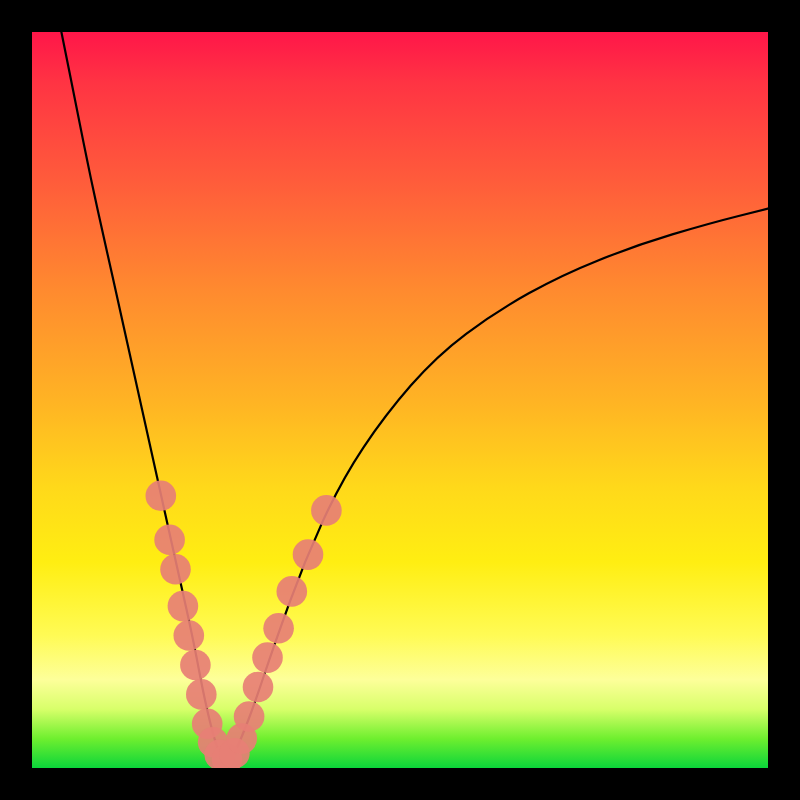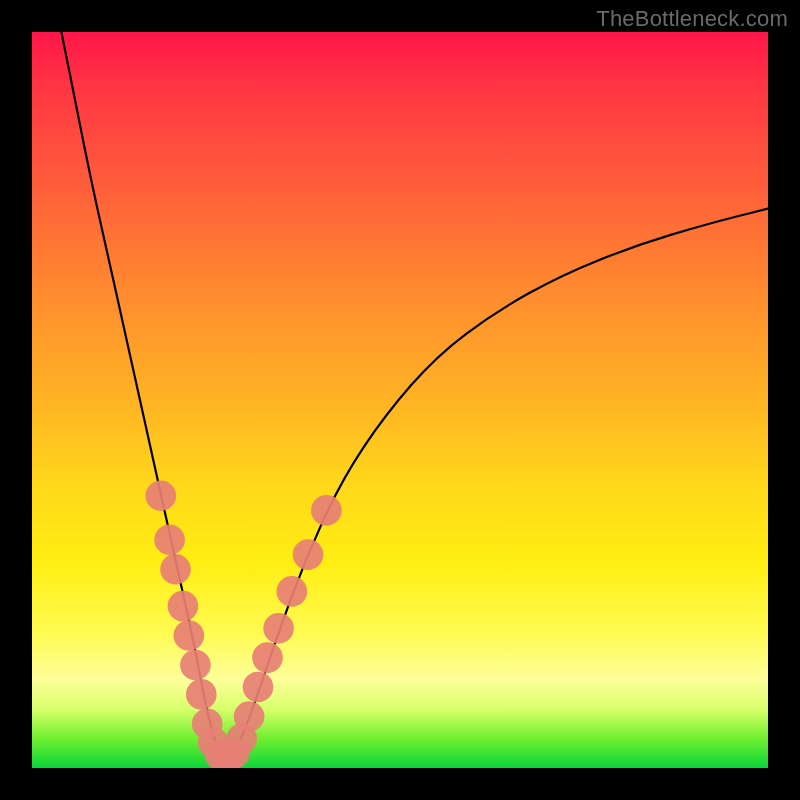--- a/index.html
+++ b/index.html
@@ -59,21 +59,20 @@
   }
   .marker {
     fill: #e77f75;
     fill-opacity: 0.92;
   }
 </style>
 </head>
 <body>
 
 <div class="frame">
-  <div class="watermark">TheBottleneck.com</div>
   <div class="plot">
     <svg class="curve" viewBox="0 0 736 736" preserveAspectRatio="none">
       <path id="curve-path" fill="none" stroke="#000" stroke-width="2.2" stroke-linecap="round" d="M 29.4 0.0 Q 29.4 0.0 36.8 36.8 Q 44.2 73.6 51.5 110.4 Q 58.9 147.2 66.2 180.3 Q 73.6 213.4 81.0 246.6 Q 88.3 279.7 95.7 312.8 Q 103.0 345.9 110.4 379.0 Q 117.8 412.2 125.1 445.3 Q 132.5 478.4 139.8 511.5 Q 147.2 544.6 154.6 577.8 Q 161.9 610.9 167.4 640.3 Q 173.0 669.8 178.5 691.8 Q 184.0 713.9 187.7 721.3 Q 191.4 728.6 195.0 728.6 Q 198.7 728.6 202.4 721.3 Q 206.1 713.9 213.4 695.5 Q 220.8 677.1 231.8 644.0 Q 242.9 610.9 257.6 570.4 Q 272.3 529.9 290.7 489.4 Q 309.1 449.0 331.2 415.8 Q 353.3 382.7 379.0 353.3 Q 404.8 323.8 434.2 301.8 Q 463.7 279.7 496.8 261.3 Q 529.9 242.9 566.7 228.2 Q 603.5 213.4 640.3 202.4 Q 677.1 191.4 706.6 184.0 T 736.0 176.6"></path>
       <g id="marker-group">
           <circle cx="128.8" cy="463.7" r="15.3" class="marker"></circle>
           <circle cx="137.6" cy="507.8" r="15.3" class="marker"></circle>
           <circle cx="143.5" cy="537.3" r="15.3" class="marker"></circle>
           <circle cx="150.9" cy="574.1" r="15.3" class="marker"></circle>
           <circle cx="156.8" cy="603.5" r="15.3" class="marker"></circle>
           <circle cx="163.4" cy="633.0" r="15.3" class="marker"></circle>

